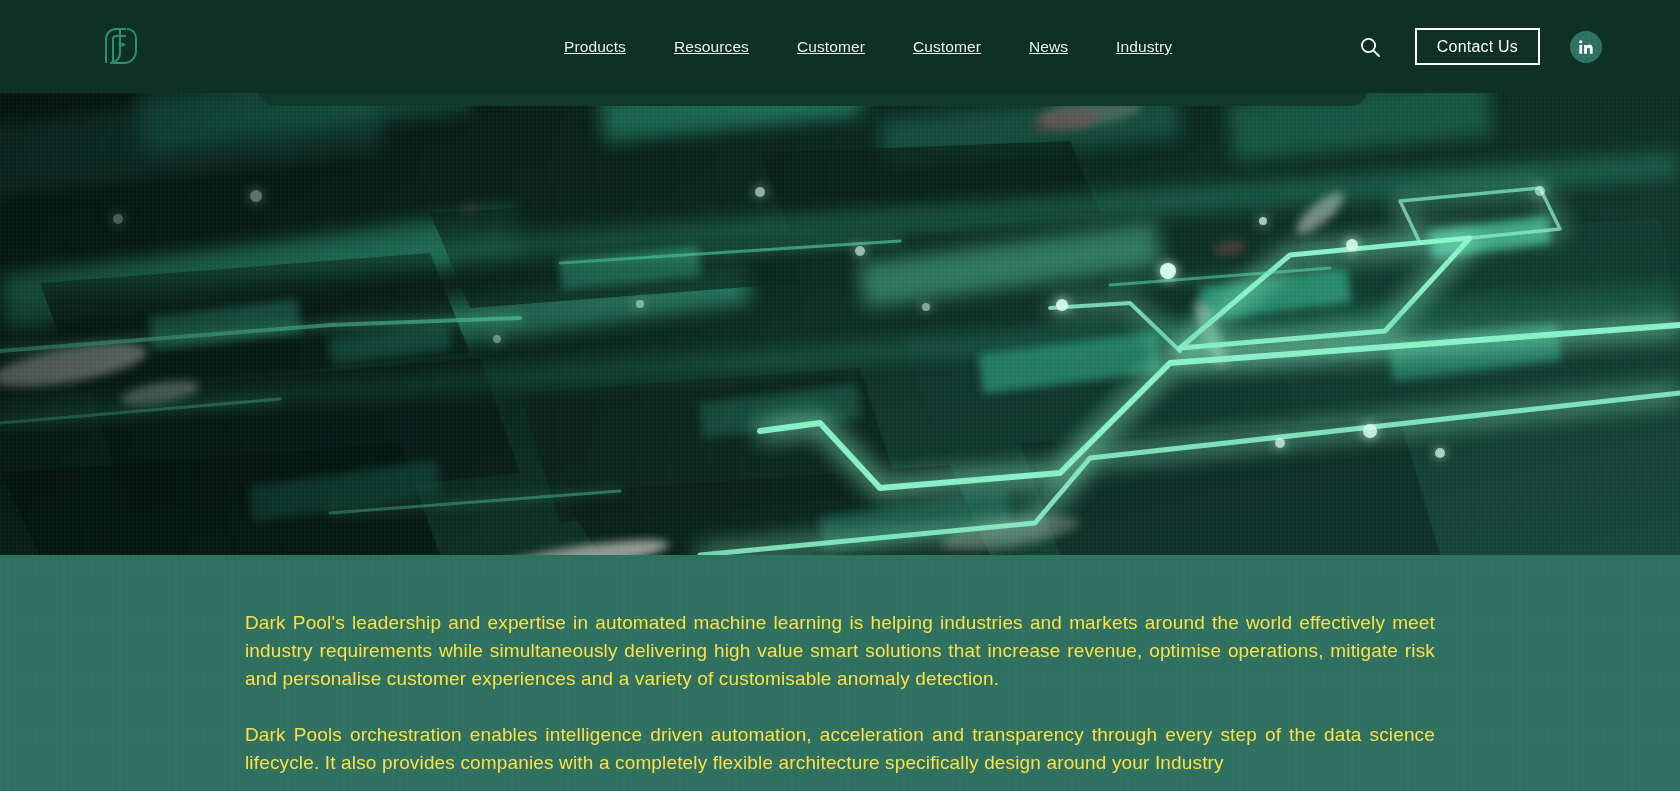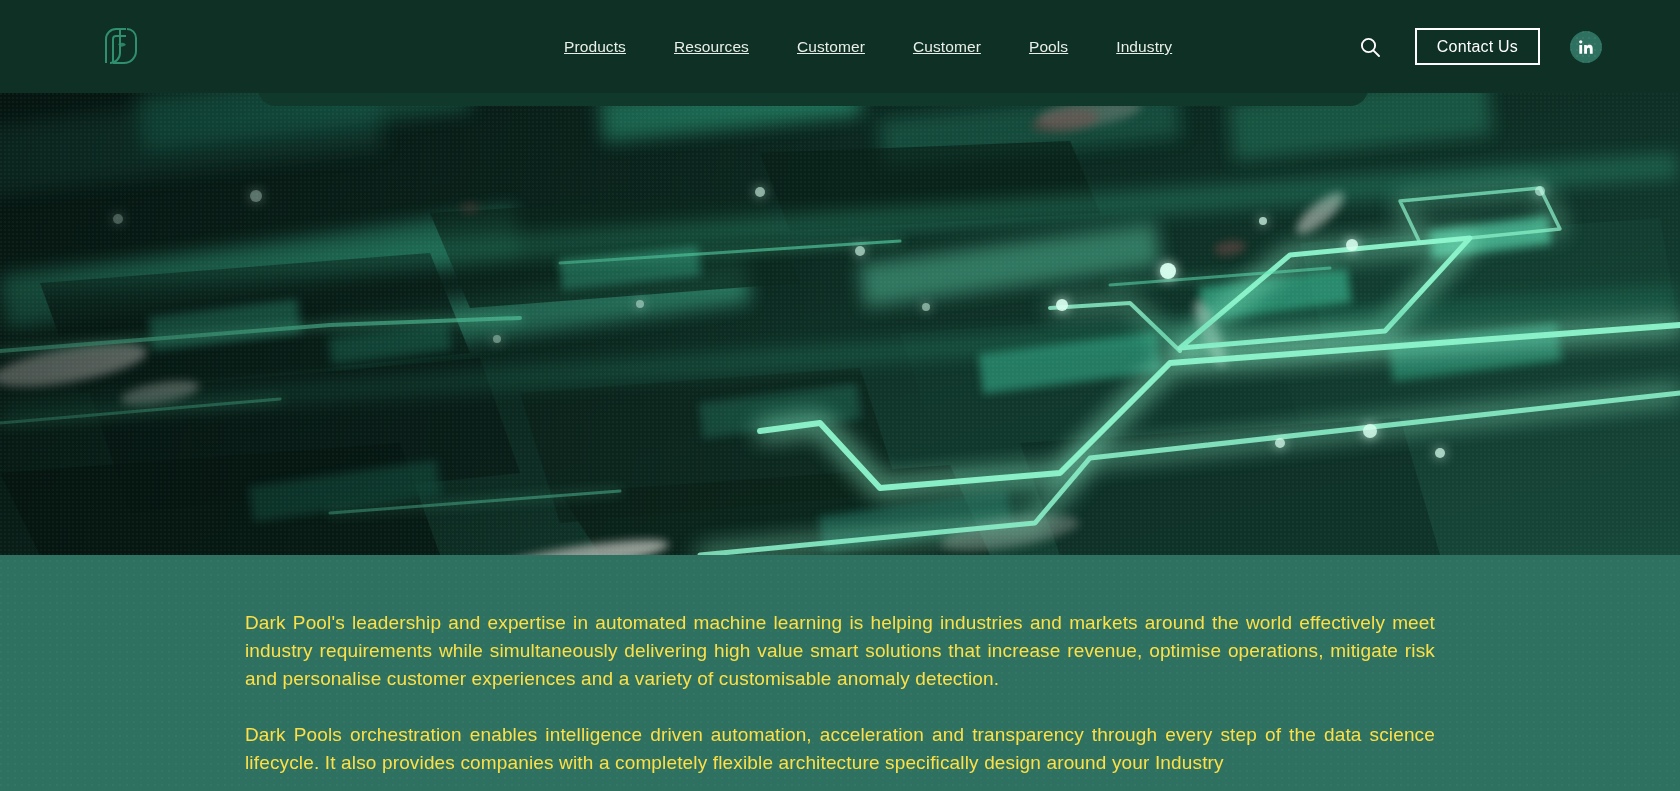--- a/index.html
+++ b/index.html
@@ -352,21 +352,21 @@
       <path d="M27,6 A9,9 0 0 1 36,15 L36,28 A12,12 0 0 1 24,40 L13,40"></path>
     </g>
     <path d="M18,21 q6,-3 8,1 q-6,4 -8,-1 Z" fill="#2f8f6f" opacity=".85"></path>
   </svg>
 
   <nav class="main-nav">
     <button class="nav-item">Products</button>
     <button class="nav-item">Resources</button>
     <button class="nav-item">Customer</button>
     <button class="nav-item">Customer</button>
-    <button class="nav-item">Pools</button>
+    <button class="nav-item">News</button>
     <button class="nav-item">Industry</button>
   </nav>
 
   <div class="header-right">
 
     <button class="search-btn">
       <svg width="24" height="24" viewBox="0 0 24 24">
         <circle cx="10.5" cy="10.5" r="6.6" fill="none" stroke="#ffffff" stroke-width="1.9"></circle>
         <line x1="15.3" y1="15.3" x2="21" y2="21" stroke="#ffffff" stroke-width="1.9" stroke-linecap="round"></line>
       </svg>

